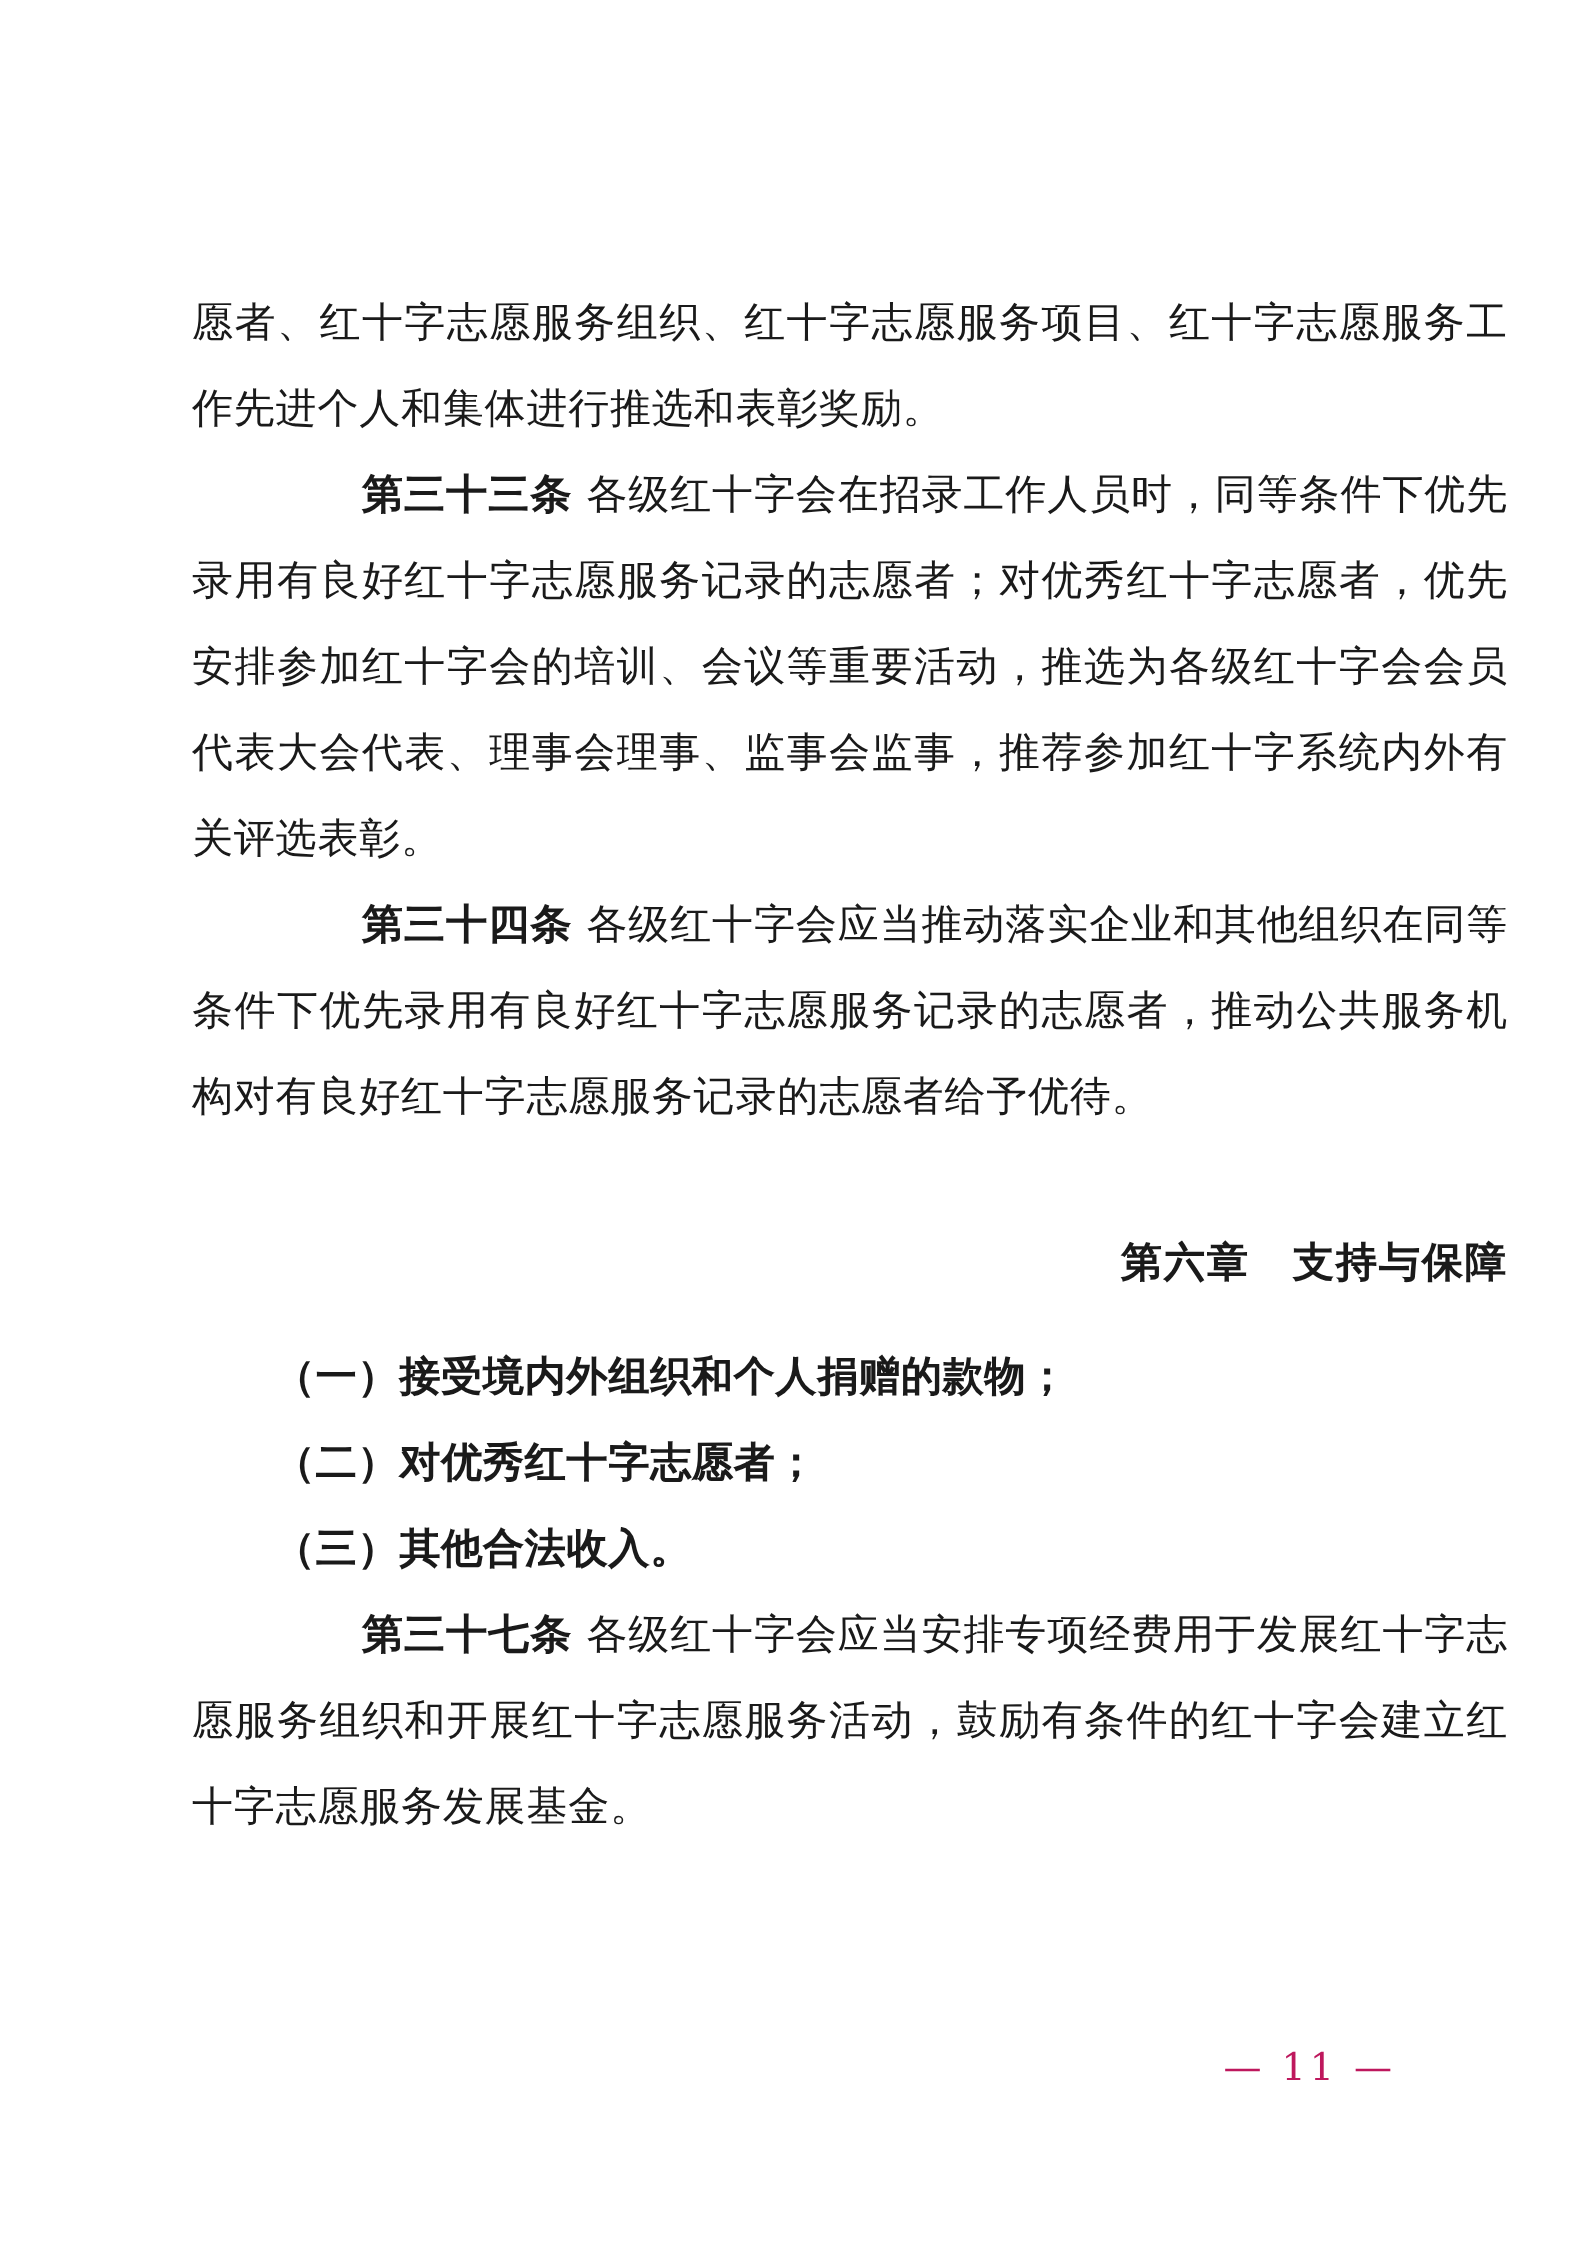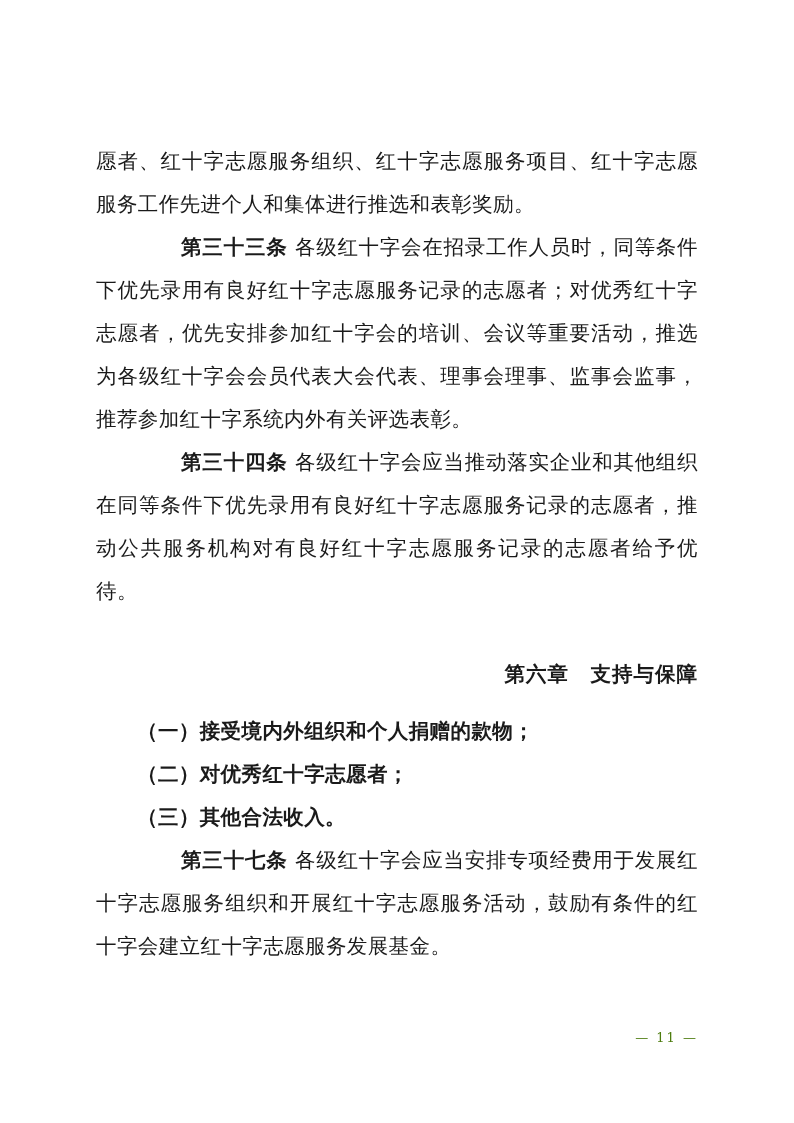--- a/index.html
+++ b/index.html
@@ -11,21 +11,21 @@
     width: 794px;
     height: 1123px;
     font-family: "DejaVu Serif", "Liberation Serif", serif;
     color: #1a1a1a;
   }
   .page {
     position: relative;
     width: 794px;
     height: 1123px;
     box-sizing: border-box;
-    padding: 140px 96px 60px 96px;
+    padding: 140px 40px 60px 96px;
     background: #ffffff;
   }
   .doc-body {
     font-size: 20.5px;
     line-height: 43px;
     letter-spacing: 0.4px;
     text-align: justify;
     text-justify: inter-ideograph;
   }
   .para {
@@ -52,23 +52,23 @@
     margin: 0;
     text-indent: 2em;
     font-weight: bold;
   }
   .page-number {
     position: absolute;
     left: 0;
     right: 96px;
     bottom: 78px;
     text-align: right;
-    font-size: 13px;
+    font-size: 19px;
     letter-spacing: 2px;
-    color: #4d7c0f;
+    color: #be185d;
   }
 </style>
 </head>
 <body>
 
 <div class="page">
   <div class="doc-body">
 
     <p class="para flush">
       <span>愿者、红十字志愿服务组织、红十字志愿服务项目、红十字志愿服务工作先进个人和集体进行推选和表彰奖励。</span>

